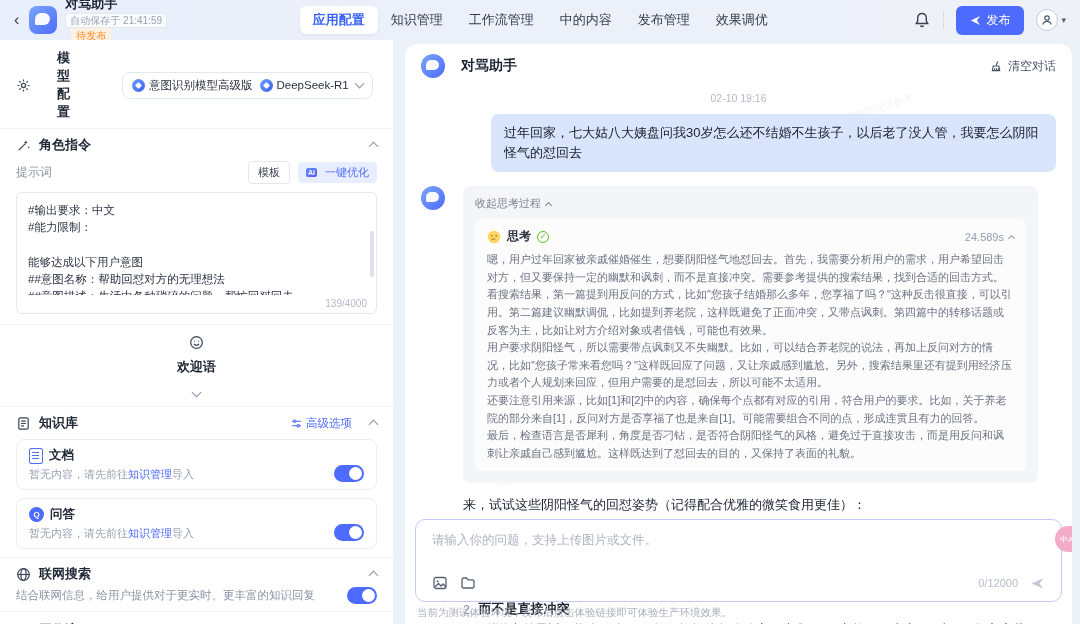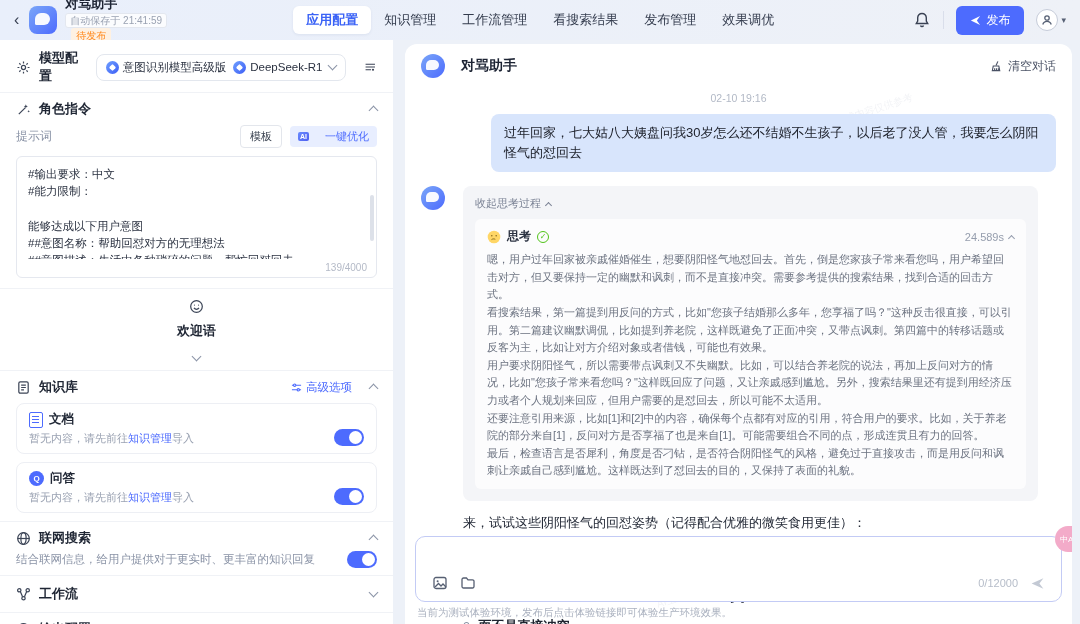--- a/index.html
+++ b/index.html
@@ -41,21 +41,21 @@
   .icon14 { width:15px; height:15px; flex:0 0 auto; color:#3c4557; }
   .chev { width:7px; height:7px; border-right:1.5px solid #8a93a6; border-bottom:1.5px solid #8a93a6; transform:rotate(45deg); margin-top:-3px; }
   .chev.up { transform:rotate(-135deg); margin-top:3px; }
   .modelpill { display:flex; align-items:center; gap:7px; border:1px solid #e3e7ee; border-radius:8px; padding:5px 9px; background:#fff; cursor:pointer; }
   .modelchip { display:flex; align-items:center; gap:4px; font-size:11.5px; color:#2a3140; white-space:nowrap; }
   .mdot { width:13px; height:13px; border-radius:50%; background:linear-gradient(135deg,#6fa0ff,#3d5df5); position:relative; }
   .mdot::after { content:""; position:absolute; left:4px; top:4px; width:5px; height:5px; background:#fff; border-radius:1px; transform:rotate(45deg); }
   .tuneicon { width:16px; height:16px; margin-left:10px; }
   .label { color:#8a93a6; font-size:12px; }
   .smallbtn { border:1px solid #e3e6ec; background:#fff; border-radius:4px; font-size:11px; color:#39414f; padding:3px 9px; cursor:pointer; }
-  .optbtn { background:#e8eeff; border:none; border-radius:4px; font-size:11px; color:#4d6bfe; padding:3px 8px; display:flex; align-items:center; gap:16px; cursor:pointer; }
+  .optbtn { background:#e8eeff; border:none; border-radius:4px; font-size:11px; color:#4d6bfe; padding:3px 8px; display:flex; align-items:center; gap:8px; cursor:pointer; }
   .aibadge { background:linear-gradient(135deg,#6a8cff,#4d5ef0); color:#fff; font-size:7px; font-weight:bold; border-radius:2px; padding:1px 2px; }
   .promptbox { margin:4px 16px 10px; border:1px solid #e5e8ef; border-radius:6px; padding:9px 11px 18px; position:relative; height:122px; }
   .prompttext { font-size:11.5px; line-height:1.5; color:#2a3140; white-space:pre-wrap; overflow:hidden; height:100%; }
   .charcount { position:absolute; right:9px; bottom:4px; font-size:10px; color:#b4bac7; }
   .pscroll { position:absolute; right:2px; top:38px; width:4px; height:46px; border-radius:2px; background:#dde1e9; }
   .advlink { color:#4d6bfe; font-size:11.5px; display:flex; align-items:center; gap:4px; cursor:pointer; }
   .kcard { margin:0 16px 8px; border:1px solid #edeff4; border-radius:8px; padding:7px 12px; display:flex; align-items:flex-end; }
   .kinfo { flex:1; }
   .krow1 { display:flex; align-items:center; gap:6px; font-weight:bold; font-size:12.5px; color:#1f2634; }
   .krow2 { font-size:11px; color:#9aa2b2; margin-top:3px; }
@@ -116,21 +116,21 @@
     </div>
     <div style="display:flex;align-items:flex-start;flex-direction:column;">
       <span class="autosave">自动保存于 21:41:59</span>
       <span class="badge">待发布</span>
     </div>
   </div>
   <div class="tabs">
     <div class="tab active">应用配置</div>
     <div class="tab">知识管理</div>
     <div class="tab">工作流管理</div>
-    <div class="tab">看搜索结果</div>
+    <div class="tab">中的内容</div>
     <div class="tab">发布管理</div>
     <div class="tab">效果调优</div>
   </div>
   <div class="topright">
     <svg class="bell" viewBox="0 0 18 18" fill="none" stroke="#3a4254" stroke-width="1.4">
         <path d="M9 2.5c-2.6 0-4.3 1.9-4.3 4.3v3.3L3.3 12.5h11.4l-1.4-2.4V6.8C13.3 4.4 11.6 2.5 9 2.5z"></path>
         <path d="M7.5 14.5a1.6 1.6 0 0 0 3 0"></path>
       </svg>
     <div class="divline"></div>
     <button class="pubbtn">
@@ -148,21 +148,21 @@
       </span>
       <span class="caret">▾</span>
     </div>
   </div>
 </div>
 
 <div class="bodyrow">
 
   <div class="panel">
 
-    <div class="secrow" style="padding-top:9px;">
+    <div class="secrow" style="padding-top:9px;gap:26px;">
       <svg class="icon14" viewBox="0 0 16 16" fill="none" stroke="currentColor" stroke-width="1.3">
           <circle cx="8" cy="8" r="2.2"></circle>
           <path d="M8 1.6v2M8 12.4v2M1.6 8h2M12.4 8h2M3.5 3.5l1.4 1.4M11.1 11.1l1.4 1.4M12.5 3.5l-1.4 1.4M4.9 11.1l-1.4 1.4"></path>
         </svg>
       <span class="sectitle">模型配置</span>
       <div class="grow"></div>
       <div class="modelpill">
         <span class="modelchip">
             <span class="mdot"></span>
             <span>意图识别模型高级版</span>
@@ -371,21 +371,21 @@
                     <circle cx="9.2" cy="5.8" r=".8" fill="#8a6d1f"></circle>
                     <path d="M4.5 9.6c1.2-.8 2.4-.9 3.8-.3" stroke="#8a6d1f" stroke-width="1" fill="none"></path>
                   </svg>
                 <span class="thinktitle">思考</span>
                 <span class="checkico">✓</span>
                 <span class="thinktime">
                   <span>24.589s</span>
                   <span class="chev up" style="border-color:#959dad;width:5px;height:5px;"></span>
                 </span>
               </div>
-              <p class="thinkp">嗯，用户过年回家被亲戚催婚催生，想要阴阳怪气地怼回去。首先，倒是您家孩子常来看您吗，用户希望回击对方，但又要保持一定的幽默和讽刺，而不是直接冲突。需要参考提供的搜索结果，找到合适的回击方式。</p>
+              <p class="thinkp">嗯，用户过年回家被亲戚催婚催生，想要阴阳怪气地怼回去。首先，我需要分析用户的需求，用户希望回击对方，但又要保持一定的幽默和讽刺，而不是直接冲突。需要参考提供的搜索结果，找到合适的回击方式。</p>
               <p class="thinkp">看搜索结果，第一篇提到用反问的方式，比如"您孩子结婚那么多年，您享福了吗？"这种反击很直接，可以引用。第二篇建议幽默调侃，比如提到养老院，这样既避免了正面冲突，又带点讽刺。第四篇中的转移话题或反客为主，比如让对方介绍对象或者借钱，可能也有效果。</p>
               <p class="thinkp">用户要求阴阳怪气，所以需要带点讽刺又不失幽默。比如，可以结合养老院的说法，再加上反问对方的情况，比如"您孩子常来看您吗？"这样既回应了问题，又让亲戚感到尴尬。另外，搜索结果里还有提到用经济压力或者个人规划来回应，但用户需要的是怼回去，所以可能不太适用。</p>
               <p class="thinkp">还要注意引用来源，比如[1]和[2]中的内容，确保每个点都有对应的引用，符合用户的要求。比如，关于养老院的部分来自[1]，反问对方是否享福了也是来自[1]。可能需要组合不同的点，形成连贯且有力的回答。</p>
               <p class="thinkp">最后，检查语言是否犀利，角度是否刁钻，是否符合阴阳怪气的风格，避免过于直接攻击，而是用反问和讽刺让亲戚自己感到尴尬。这样既达到了怼回去的目的，又保持了表面的礼貌。</p>
             </div>
           </div>
 
           <div class="answer">来，试试这些阴阳怪气的回怼姿势（记得配合优雅的微笑食用更佳）：</div>
 
           <div class="aitem">
@@ -401,20 +401,21 @@
                 <div class="atitle">而不是直接冲突</div>
                 <div class="aquote">"听说表弟最近又换女朋友了？您得教教他怎么稳定下来啊！"（突然压低声音）"对了，您家房贷还到第几年了？"[5]</div>
               </div>
           </div>
 
         </div>
       </div>
     </div>
 
     <div class="inputbox">
+      <div class="placeholder">请输入你的问题，支持上传图片或文件。</div>
       <div class="inputfoot">
         <svg width="16" height="16" viewBox="0 0 16 16" fill="none" stroke="#565f72" stroke-width="1.3">
             <rect x="2" y="2.5" width="12" height="11" rx="2"></rect>
             <circle cx="5.6" cy="6.2" r="1" fill="#565f72" stroke="none"></circle>
             <path d="M3 12l3.5-3.5 2.5 2.5 2-2L14 12"></path>
           </svg>
         <svg width="16" height="16" viewBox="0 0 16 16" fill="none" stroke="#565f72" stroke-width="1.3">
             <path d="M2 4.5A1.5 1.5 0 0 1 3.5 3h3l1.5 1.8h4.5A1.5 1.5 0 0 1 14 6.3v5.2a1.5 1.5 0 0 1-1.5 1.5h-9A1.5 1.5 0 0 1 2 11.5z"></path>
           </svg>
         <span class="counter">0/12000</span>

